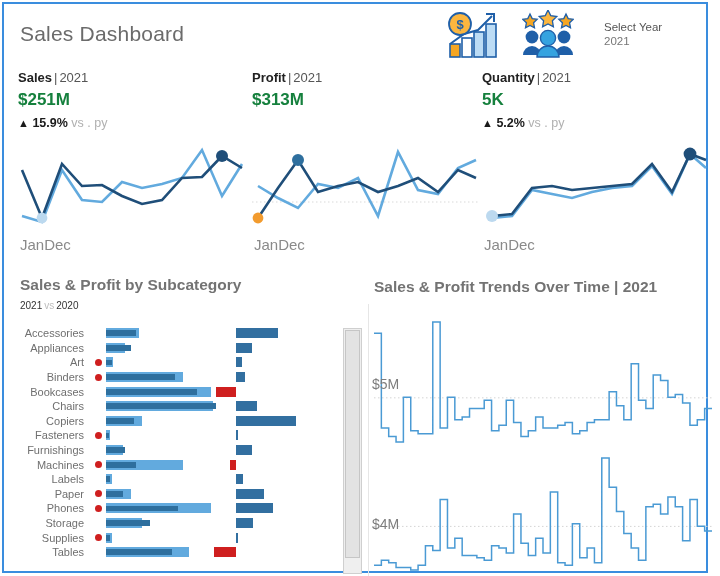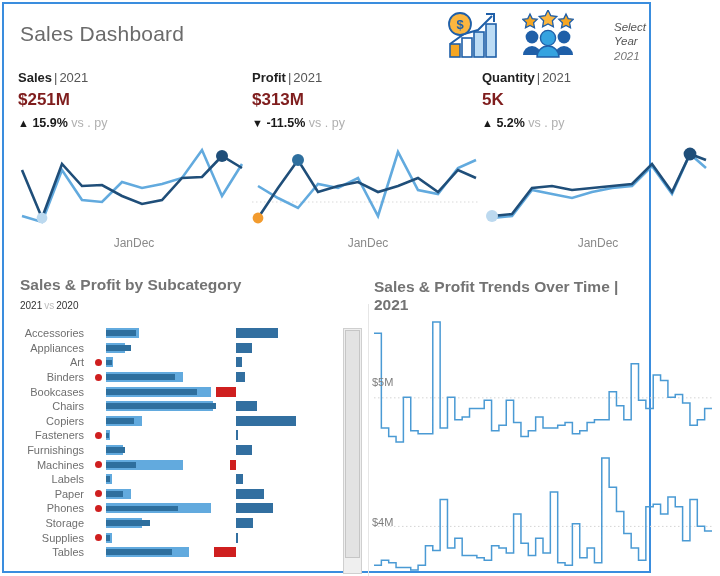--- a/index.html
+++ b/index.html
@@ -1,46 +1,46 @@
 <!DOCTYPE html>
 <html><head>
 <meta charset="utf-8">
 <style>
   html,body{margin:0;padding:0;background:#fff;}
   body{width:720px;height:576px;overflow:hidden;
        font-family:"Liberation Sans",sans-serif;color:#333;}
-  .frame{position:absolute;left:2px;top:2px;width:649px;height:571px;
+  .frame{position:absolute;left:2px;top:2px;width:706px;height:571px;
          border:2px solid #3a8dde;box-sizing:border-box;background:#fff;}
 
   
   .dash-title{position:absolute;left:16px;top:18px;font-size:21px;
               color:#6b6b6b;font-weight:400;letter-spacing:.2px;}
   .hdr-icons{position:absolute;left:440px;top:6px;display:flex;align-items:flex-start;gap:22px;}
   .icon-growth,.icon-people{display:block;}
-  .sel-year{margin-left:18px;padding-top:10px;line-height:1.25;font-style:italic;}
+  .sel-year{margin-left:8px;padding-top:10px;line-height:1.25;}
   .sel-year .lbl{font-size:11.5px;color:#555;}
   .sel-year .val{font-size:11.5px;color:#777;}
 
   
   .kpi{position:absolute;top:66px;width:232px;}
   .kpi.k0{left:14px;} .kpi.k1{left:248px;} .kpi.k2{left:478px;}
   .kpi-head{font-size:13px;color:#222;white-space:nowrap;}
   .kpi-head b{font-weight:700;}
   .kpi-head .sep{font-weight:400;color:#555;padding:0 2px;}
   .kpi-head .yr{font-weight:400;color:#555;}
-  .kpi-val{font-size:17px;font-weight:700;color:#7f1d1d;margin-top:5px;}
+  .kpi-val{font-size:17px;font-weight:700;color:#15803d;margin-top:5px;}
   .kpi-delta{margin-top:6px;font-size:12.5px;white-space:nowrap;}
   .kpi-delta .arw{font-size:11px;color:#1a1a1a;}
   .kpi-delta .pct{font-weight:700;color:#1a1a1a;}
   .kpi-delta .vs{color:#b0b0b0;font-weight:400;}
 
   .spark{position:absolute;top:138px;width:228px;height:88px;}
   .spark.s0{left:14px;} .spark.s1{left:248px;} .spark.s2{left:478px;}
-  .axlab{position:absolute;top:232px;width:228px;font-size:12px;color:#8a8a8a;
-         display:flex;justify-content:center;}
+  .axlab{position:absolute;top:232px;width:228px;font-size:15px;color:#8a8a8a;
+         display:flex;justify-content:flex-start;}
   .axlab.a0{left:16px;} .axlab.a1{left:250px;} .axlab.a2{left:480px;}
 
   
   .p-title{position:absolute;font-size:15.5px;font-weight:700;color:#737373;}
   .p-sub{position:absolute;font-size:10px;color:#333;}
   .p-sub .vs{color:#bdbdbd;padding:0 2px;}
 
   
   .subcat{position:absolute;left:8px;top:322px;width:340px;height:250px;overflow:hidden;}
   .srow{display:flex;align-items:center;height:14.6px;}
@@ -59,21 +59,21 @@
   
   .vscroll{position:absolute;left:339px;top:324px;width:19px;height:246px;
            background:#efefef;border:1px solid #cfcfcf;box-sizing:border-box;}
   .vscroll .thumb{position:absolute;left:1px;top:1px;width:15px;height:228px;
                   background:#e3e3e3;border:1px solid #c6c6c6;box-sizing:border-box;}
 
   
   .trend{position:absolute;left:370px;width:338px;}
   .trend.t0{top:312px;height:132px;}
   .trend.t1{top:448px;height:124px;}
-  .reflab{position:absolute;font-size:11px;color:#7d7d7d;}
+  .reflab{position:absolute;font-size:14px;color:#7d7d7d;}
   .divider{position:absolute;left:364px;top:300px;width:1px;height:272px;background:#e6e6e6;}
 </style>
 </head>
 <body>
 
 <div class="frame">
 
   <div class="dash-title">Sales Dashboard</div>
 
   <div class="hdr-icons">
@@ -130,25 +130,20 @@
   <div class="axlab a0">
     <span>Jan</span>
     <span>Dec</span>
   </div>
 
   <div class="kpi k1">
     <div class="kpi-head">
       <b>Profit</b><span class="sep">|</span><span class="yr">2021</span>
     </div>
     <div class="kpi-val">$313M</div>
-    <div class="kpi-delta">
-      <span class="arw">▼</span>
-      <span class="pct">-11.5%</span>
-      <span class="vs">vs . py</span>
-    </div>
   </div>
   <div class="spark s1">
     <svg width="228" height="88" viewBox="0 0 228 88" preserveAspectRatio="none">
       <line x1="0" y1="60" x2="228" y2="60" stroke="#d9d9d9" stroke-width="1" stroke-dasharray="1.5,2.5"></line>
       <polyline fill="none" stroke="#62aade" stroke-width="2.6" points="6,44 26,56 46,66 66,42 86,46 106,36 126,74 146,10 166,48 186,52 206,26 224,18"></polyline>
       <polyline fill="none" stroke="#1f4e79" stroke-width="2.6" points="6,76 26,46 46,18 66,50 86,44 106,40 126,50 146,44 166,36 186,50 206,28 224,36"></polyline>
       <circle cx="6" cy="76" r="5.4" fill="#f29b2e"></circle>
       <circle cx="46" cy="18" r="6" fill="#2e6f9e"></circle>
     </svg>
   </div>

